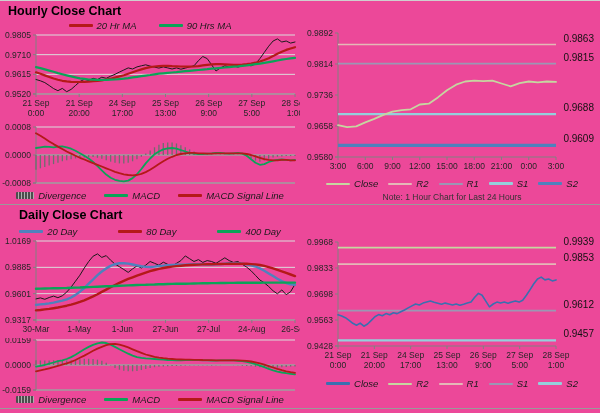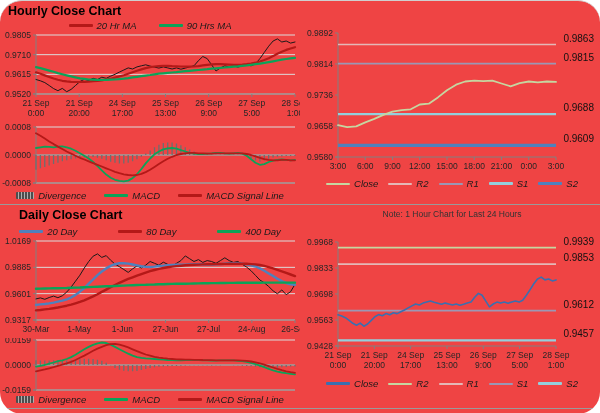--- a/index.html
+++ b/index.html
@@ -1,18 +1,18 @@
 <!DOCTYPE html>
 <html><head>
 <meta charset="utf-8">
 <style>
   html,body{margin:0;padding:0;background:#fff;}
-  #app{position:relative;width:600px;height:413px;background:#ef4444;
+  #app{position:relative;width:600px;height:413px;background:#ec4899;
        font-family:"Liberation Sans",sans-serif;color:#1a1a1a;overflow:hidden;
-       border-top:1px solid #cfcfcf;border-radius:22px;}
+       border-top:1px solid #cfcfcf;}
   .panel{position:absolute;}
   .chart-title{font-size:12.5px;font-weight:bold;color:#000;}
   .legend{display:flex;justify-content:center;align-items:center;font-style:italic;}
   .legend .li{display:flex;align-items:center;font-size:9.5px;color:#1a1a1a;white-space:nowrap;}
   .legend .sw{display:inline-block;margin-right:4px;border-radius:1px;}
   .note{font-size:8.5px;color:#333;text-align:center;}
   .divider{position:absolute;left:0;width:600px;height:0;border-top:1px solid #9a9a9a;}
   svg text{font-family:"Liberation Sans",sans-serif;}
 </style>
 </head>
@@ -221,21 +221,21 @@
         </span>
         <span class="li">
           <span class="sw" style="width: 24px; height: 2.5px; background: rgb(148, 207, 220);"></span>
           <span>S1</span>
         </span>
         <span class="li">
           <span class="sw" style="width: 24px; height: 3.5px; background: rgb(79, 129, 189);"></span>
           <span>S2</span>
         </span>
       </div>
-    <div class="note" style="position:absolute;left:20px;top:208px;width:260px;">Note: 1 Hour Chart for Last 24 Hours</div>
+    <div class="note" style="position:absolute;left:20px;top:191px;width:260px;">Note: 1 Hour Chart for Last 24 Hours</div>
   </div>
 
   <div class="divider" style="top:203px;"></div>
 
   <div class="panel" style="left:0;top:203px;width:302px;height:210px;">
     <div class="chart-title" style="position:absolute;left:19px;top:4px;">Daily Close Chart</div>
     <div class="legend" style="position:absolute;left:0;top:22px;width:300px;gap:41px;">
         <span class="li">
           <span class="sw" style="width: 24px; height: 3px; background: rgb(79, 129, 189);"></span>
           <span>20 Day</span>

